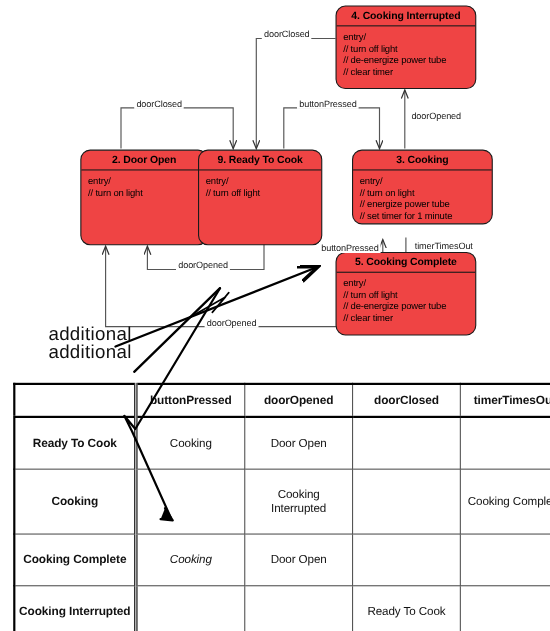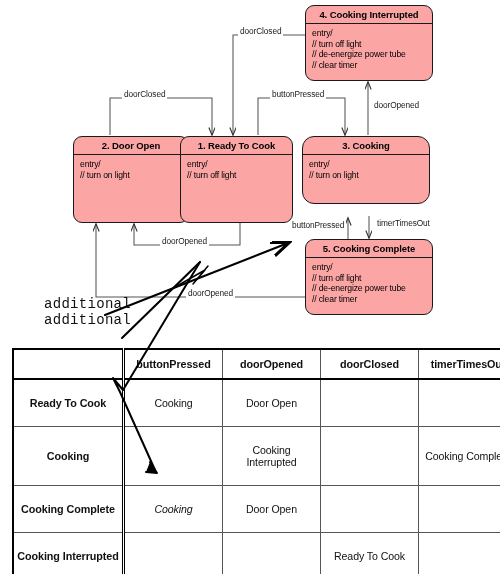--- a/index.html
+++ b/index.html
@@ -26,21 +26,21 @@
   }
   #diagram svg {
     position: absolute;
     left: 0;
     top: 0;
   }
 
   .state-box {
     position: absolute;
     box-sizing: border-box;
-    background: #fca5a5;
+    background: #ef4444;
     border: 1.3px solid #1a1a1a;
     border-radius: 9px;
     z-index: 5;
   }
   .state-title {
     font-size: 9.5px;
     font-weight: bold;
     text-align: center;
     padding: 3px 2px 3px 2px;
     border-bottom: 1.1px solid #1a1a1a;
@@ -61,22 +61,22 @@
     letter-spacing: -0.1px;
     background: #ffffff;
     padding: 0 2px;
     white-space: nowrap;
     z-index: 6;
     color: #1a1a1a;
   }
 
   .annotation {
     position: absolute;
-    font-family: Liberation Mono, monospace;
-    font-size: 14px;
+    font-family: Liberation Sans, sans-serif;
+    font-size: 17px;
     line-height: 16px;
     letter-spacing: 0.3px;
     color: #111111;
     z-index: 6;
     white-space: nowrap;
   }
 
   
   #table-wrap {
     position: absolute;
@@ -186,36 +186,38 @@
 
   <div class="state-box" style="left:73px; top:136px; width:116px; height:87px;">
     <div class="state-title">2. Door Open</div>
     <div class="state-body">
       <div>entry/</div>
       <div>// turn on light</div>
     </div>
   </div>
 
   <div class="state-box" style="left:180px; top:136px; width:113px; height:87px;">
-    <div class="state-title">1. Ready To Cook</div>
+    <div class="state-title">9. Ready To Cook</div>
     <div class="state-body">
       <div>entry/</div>
       <div>// turn off light</div>
     </div>
   </div>
 
-  <div class="state-box" style="left:302px; top:136px; width:128px; height:68px;border-radius:12px;">
+  <div class="state-box" style="left:320px; top:136px; width:128px; height:68px;">
     <div class="state-title">3. Cooking</div>
     <div class="state-body">
       <div>entry/</div>
       <div>// turn on light</div>
-    </div>
-  </div>
-
-  <div class="state-box" style="left:305px; top:239px; width:128px; height:76px;">
+      <div>// energize power tube</div>
+      <div>// set timer for 1 minute</div>
+    </div>
+  </div>
+
+  <div class="state-box" style="left:305px; top:229px; width:128px; height:76px;">
     <div class="state-title">5. Cooking Complete</div>
     <div class="state-body">
       <div>entry/</div>
       <div>// turn off light</div>
       <div>// de-energize power tube</div>
       <div>// clear timer</div>
     </div>
   </div>
 
   <div class="edge-label" style="left:238px; top:26px;">doorClosed</div>

